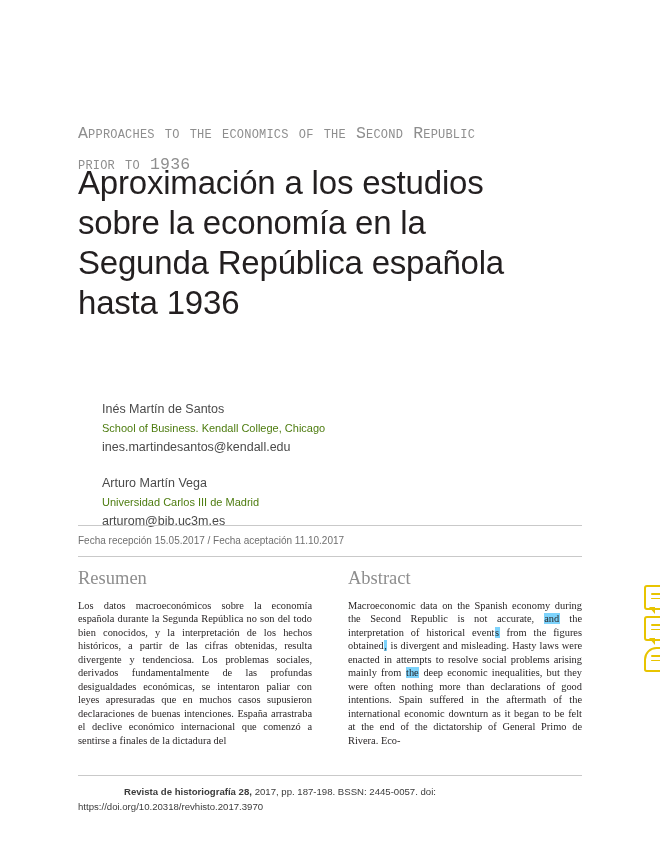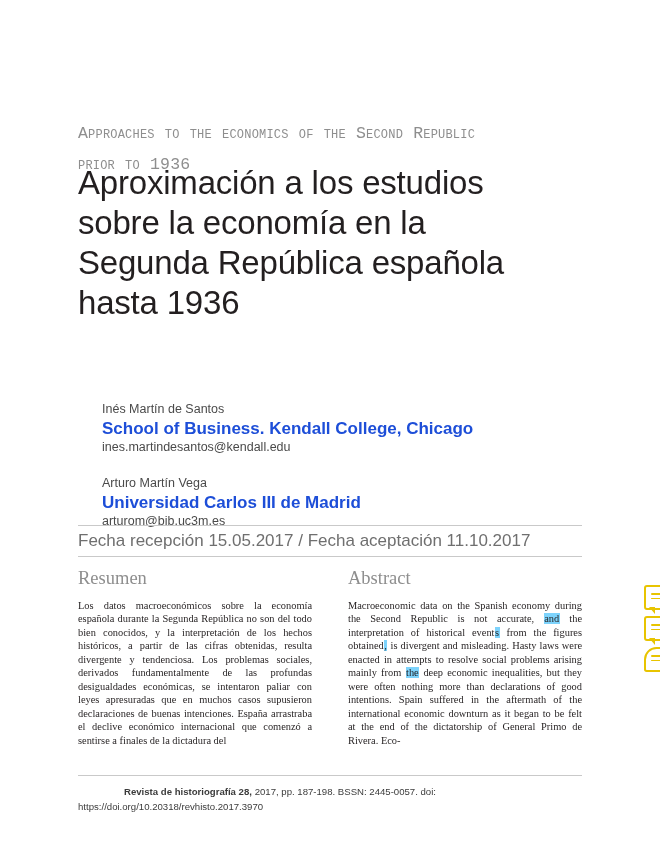--- a/index.html
+++ b/index.html
@@ -69,24 +69,24 @@
     color: #3b3b3b;
     margin-left: 24px;
   }
   .author-block { margin-bottom: 17px; }
   .author-name {
     font-size: 12.5px;
     line-height: 19px;
     color: #4a4a4a;
   }
   .author-affil {
-    font-size: 17px;
+    font-size: 11px;
     line-height: 19px;
-    font-weight: bold;
-    color: #1d4ed8;
+    font-weight: normal;
+    color: #4d7c0f;
   }
   .author-email {
     font-size: 12.5px;
     line-height: 19px;
     color: #4a4a4a;
   }
 
   
   .dates-wrap {
     position: absolute;
@@ -94,21 +94,21 @@
     left: 0;
     width: 504px;
   }
   .rule {
     height: 1px;
     background: #c9c9c9;
     width: 100%;
   }
   .dates {
     font-family: "Liberation Sans", sans-serif;
-    font-size: 17px;
+    font-size: 10px;
     color: #6f6f6f;
     padding: 7px 0 7px 0;
     line-height: 16px;
   }
 
   
   .cols {
     position: absolute;
     top: 566px;
     left: 0;

